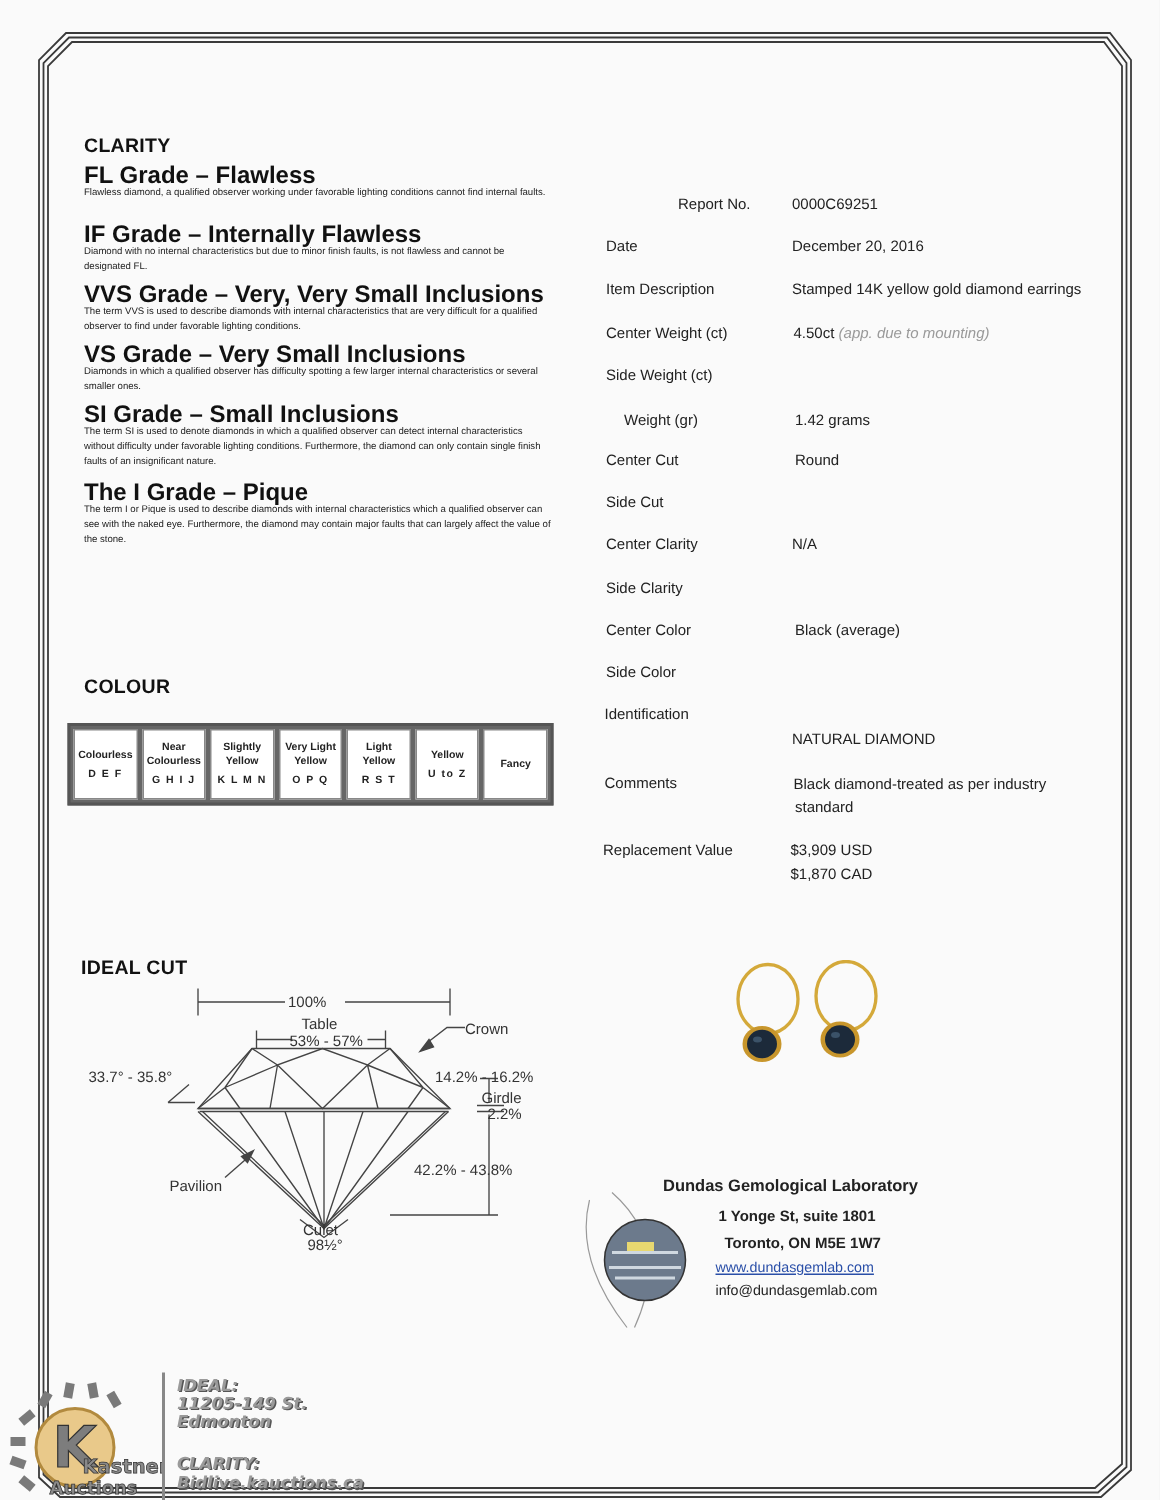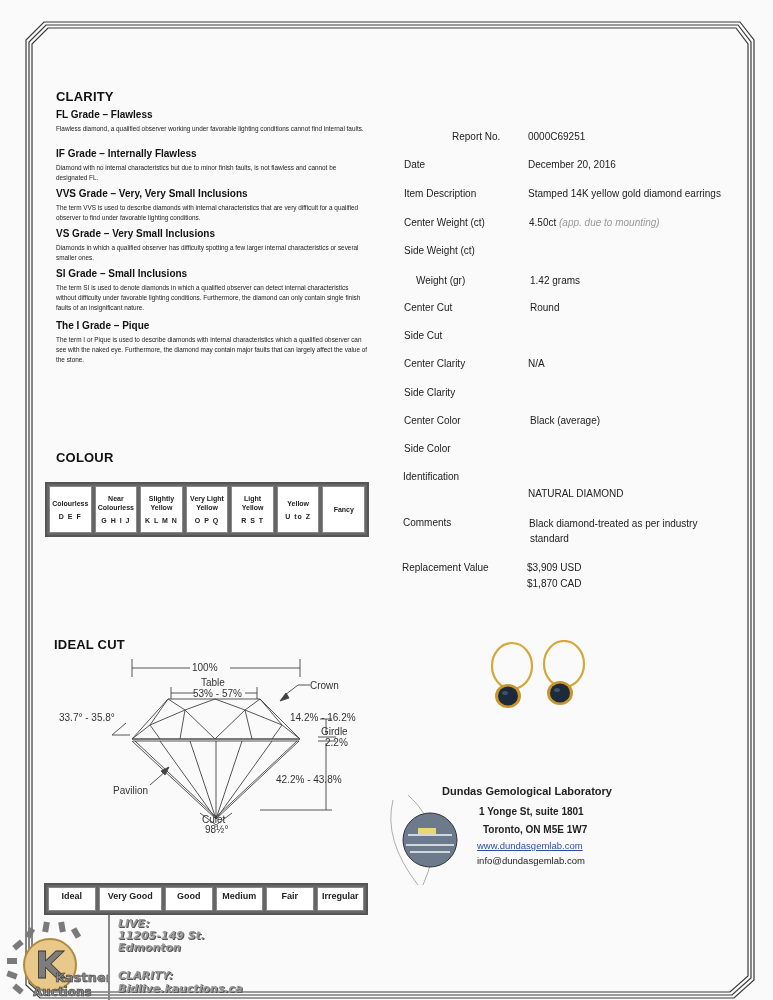--- a/index.html
+++ b/index.html
@@ -3,21 +3,21 @@
 <meta charset="utf-8">
 <style>
   * { box-sizing: border-box; margin: 0; padding: 0; }
   html, body { width: 773px; height: 1000px; background: #f4f4f4; overflow: hidden; }
   body { position: relative; font-family: "Liberation Sans", sans-serif; color: #1a1a1a; }
   .page { position: absolute; left: 0; top: 0; width: 773px; height: 1000px; background: #fafafa; }
   .frame { position: absolute; left: 0; top: 0; width: 773px; height: 1000px; }
   .abs { position: absolute; }
 
   .section-title { font-weight: bold; font-size: 13px; letter-spacing: 0.2px; color: #111; }
-  .grade-title { font-weight: bold; font-size: 10px; color: #111; }
+  .grade-title { font-weight: bold; font-size: 16px; color: #111; }
   .grade-desc { font-size: 6.4px; line-height: 10px; color: #222; width: 310px; }
 
   .info-label { font-size: 10px; color: #222; }
   .info-value { font-size: 10px; color: #222; }
   .muted { color: #999; font-style: italic; }
 
   .colour-table { position: absolute; left: 45px; top: 482px; width: 324px; height: 55px; border: 2px solid #555; background: #666; display: flex; padding: 2px; gap: 3px; }
   .colour-cell { flex: 1; background: #fff; border: 1px solid #888; display: flex; flex-direction: column; align-items: center; justify-content: center; text-align: center; font-weight: bold; font-size: 7px; line-height: 9px; color: #222; }
   .colour-cell .code { margin-top: 4px; letter-spacing: 1px; font-size: 7px; }
 
@@ -135,28 +135,20 @@
       <text x="250" y="66">14.2% - 16.2%</text>
       <text x="281" y="80">Girdle</text>
       <text x="285" y="91">2.2%</text>
       <text x="236" y="128">42.2% - 43.8%</text>
       <text x="73" y="139">Pavilion</text>
       <text x="162" y="168">Culet</text>
       <text x="165" y="178">98½°</text>
     </g>
   </svg>
 
-  <div class="cut-table">
-    <div class="cut-cell">Ideal</div>
-    <div class="cut-cell" style="padding:3px 8px 0;">Very Good</div>
-    <div class="cut-cell">Good</div>
-    <div class="cut-cell">Medium</div>
-    <div class="cut-cell">Fair</div>
-    <div class="cut-cell">Irregular</div>
-  </div>
 
   <div>
     <div class="abs info-label" style="left:404px; top:131px;padding-left:48px;">Report No.</div>
     <div class="abs info-value" style="left:528px; top:131px;">0000C69251</div>
 
     <div class="abs info-label" style="left:404px; top:159px;">Date</div>
     <div class="abs info-value" style="left:528px; top:159px;">December 20, 2016</div>
 
     <div class="abs info-label" style="left:404px; top:188px;">Item Description</div>
     <div class="abs info-value" style="left:528px; top:188px;">Stamped 14K yellow gold diamond earrings</div>
@@ -237,20 +229,20 @@
         <rect x="2" y="52" width="10" height="6" transform="rotate(20 7 55)"></rect>
         <rect x="8" y="66" width="10" height="6" transform="rotate(40 13 69)"></rect>
       </g>
       <circle cx="45" cy="45" r="26" fill="#e9c98a"></circle>
       <circle cx="45" cy="45" r="26" fill="none" stroke="#b28a3e" stroke-width="2"></circle>
       <text x="30" y="58" font-family="DejaVu Sans, sans-serif" font-weight="bold" font-size="38" fill="#7d7d7d" stroke="#333" stroke-width="0.8">K</text>
       <text x="50" y="62" font-family="DejaVu Sans, sans-serif" font-weight="bold" font-size="13" fill="#8a8a8a" stroke="#333" stroke-width="0.5">Kastner</text>
       <text x="28" y="76" font-family="DejaVu Sans, sans-serif" font-weight="bold" font-size="12" fill="#8a8a8a" stroke="#333" stroke-width="0.5">Auctions</text>
     </svg>
     <div class="abs" style="left:108px; top:915px; width:2px; height:85px; background:#888;"></div>
-    <div class="abs kastner-text" style="left:118px; top:918px;">LIVE:</div>
+    <div class="abs kastner-text" style="left:118px; top:918px;">IDEAL:</div>
     <div class="abs kastner-text" style="left:118px; top:930px;">11205-149 St.</div>
     <div class="abs kastner-text" style="left:118px; top:942px;">Edmonton</div>
     <div class="abs kastner-text" style="left:118px; top:970px;">CLARITY:</div>
     <div class="abs kastner-text" style="left:118px; top:983px;">Bidlive.kauctions.ca</div>
   </div>
 
 </div>
 
 </body></html>

